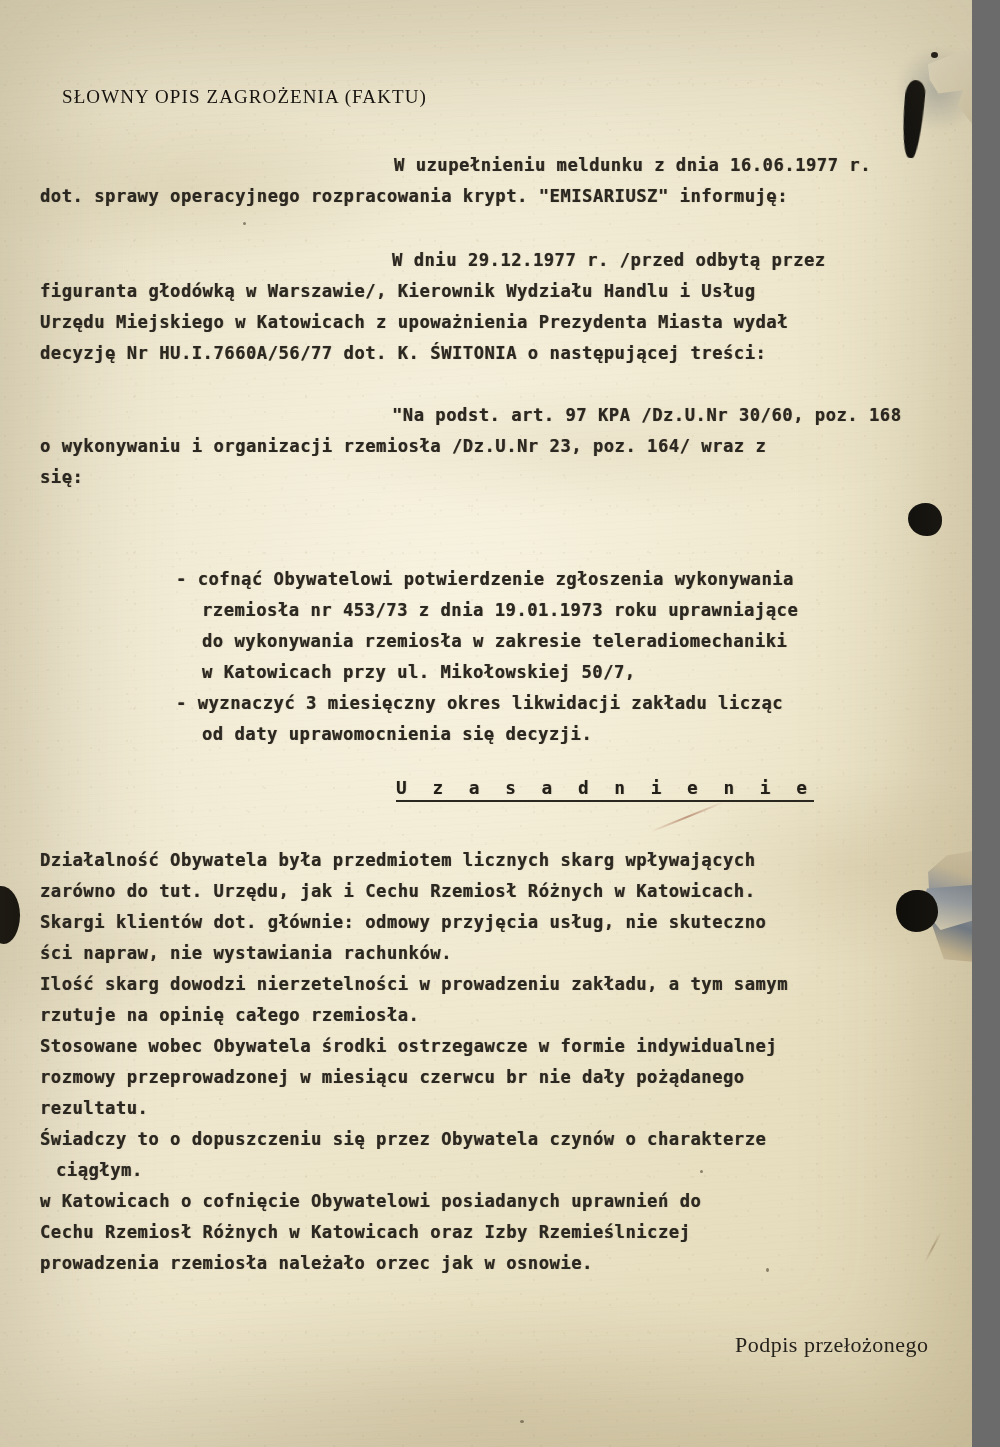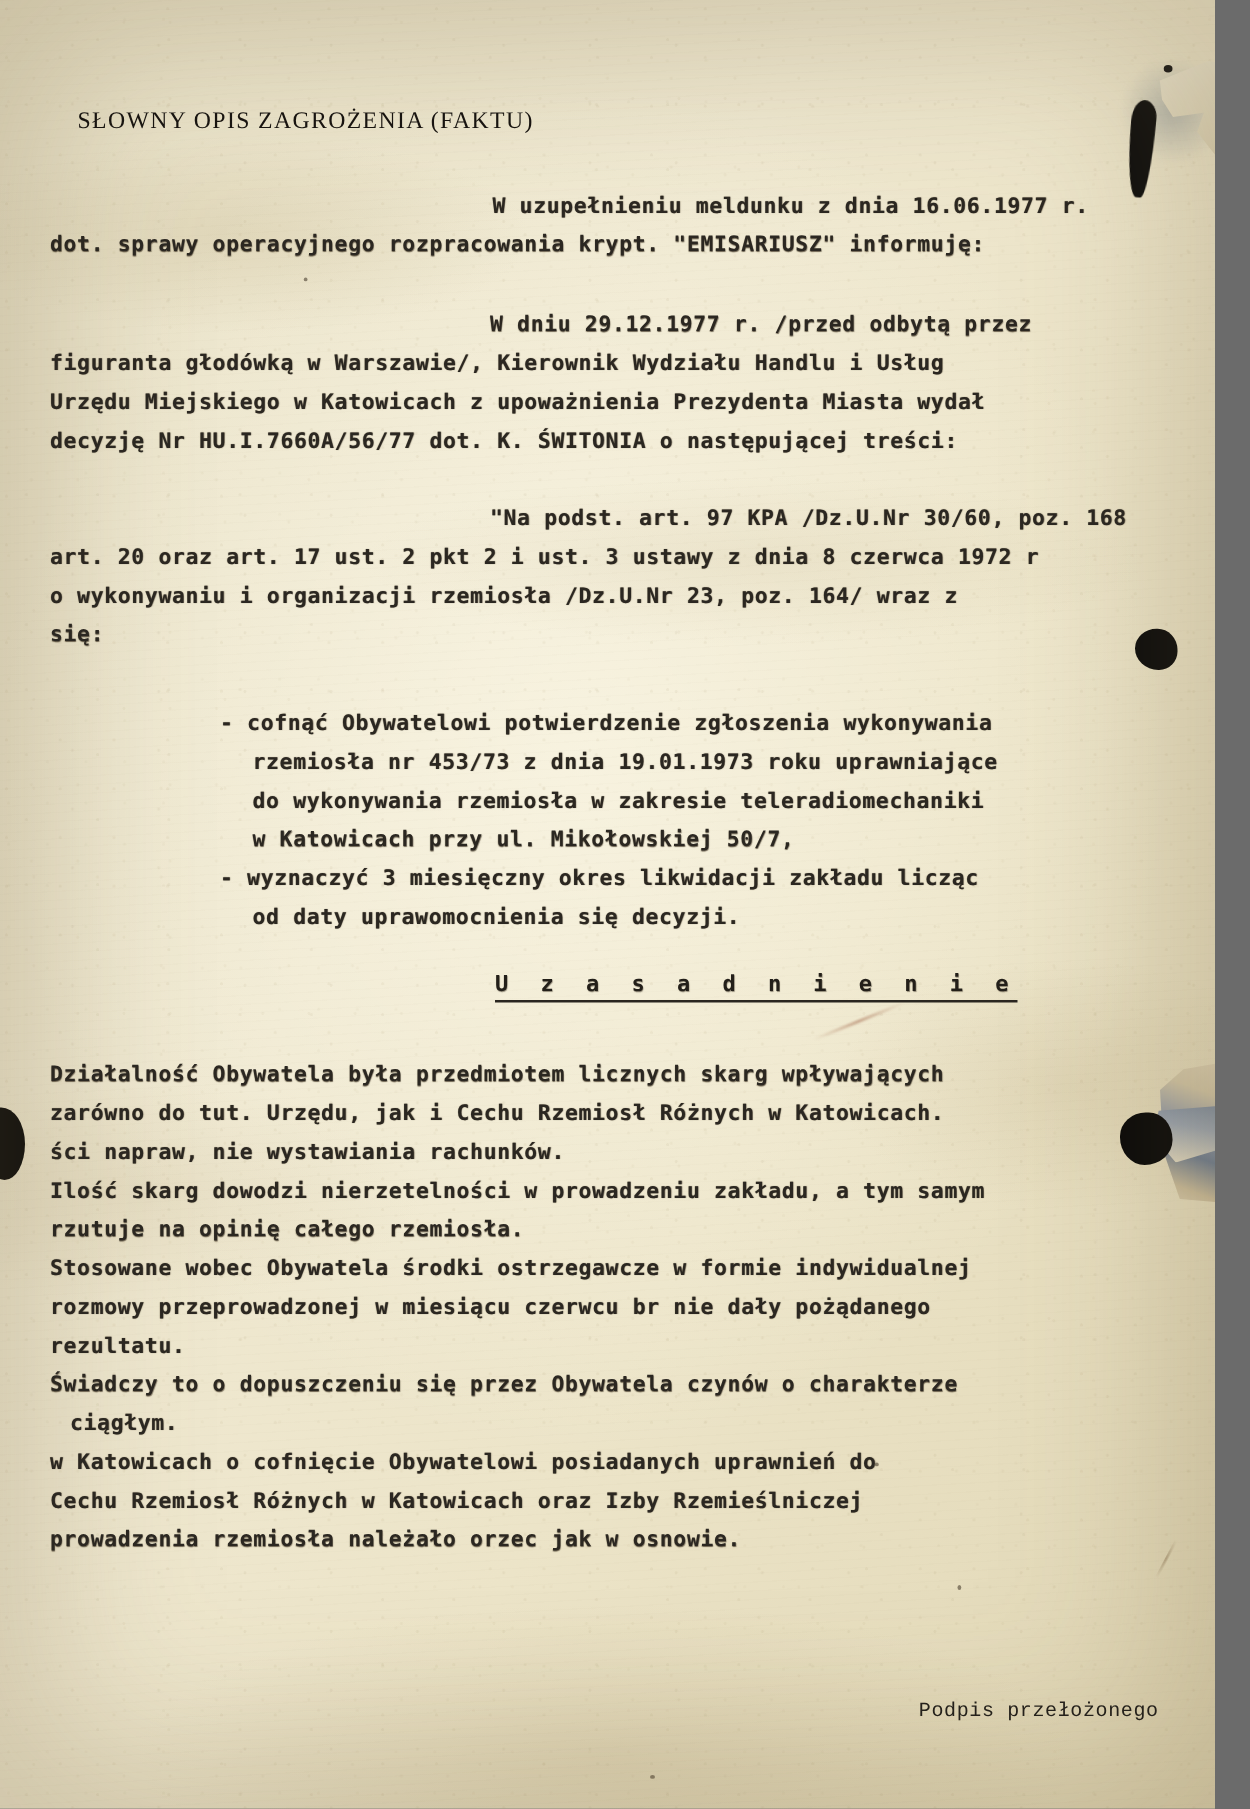--- a/index.html
+++ b/index.html
@@ -119,26 +119,25 @@
     padding-bottom: 2px;
     white-space: pre;
     text-shadow: 0.45px 0.35px 0.7px rgba(60,50,35,0.5);
     filter: blur(0.16px);
   }
 
   .signature {
     position: absolute;
     left: 735px;
     top: 1332px;
-    font-family: Liberation Mono, monospace;
-    font-size: 16px;
+    font-family: Liberation Serif, serif;
+    font-size: 22px;
     letter-spacing: 0.5px;
     color: #25211b;
     white-space: nowrap;
-    margin-top: 28px;
   }
 
   
   .artifact { position: absolute; pointer-events: none; }
 
   
   .tear-tr-paper {
     left: 912px; top: 42px; width: 88px; height: 86px;
     background: linear-gradient(160deg, #efe9d6 0%, #e4dcc2 45%, #d9cfb0 100%);
     clip-path: polygon(18% 26%, 62% 8%, 100% 14%, 100% 96%, 72% 100%, 52% 74%, 58% 56%, 30% 60%, 20% 44%);
@@ -234,21 +233,20 @@
 
     <div class="block" style="top:245px">
       <div class="tw line ind-q" style="position:relative;left:0;top:0">W dniu 29.12.1977 r. /przed odbytą przez</div>
       <div class="tw line ind-l" style="position:relative;left:0;top:0">figuranta głodówką w Warszawie/, Kierownik Wydziału Handlu i Usług</div>
       <div class="tw line ind-l" style="position:relative;left:0;top:0">Urzędu Miejskiego w Katowicach z upoważnienia Prezydenta Miasta wydał</div>
       <div class="tw line ind-l" style="position:relative;left:0;top:0">decyzję Nr HU.I.7660A/56/77 dot. K. ŚWITONIA o następującej treści:</div>
     </div>
 
     <div class="block" style="top:400px">
       <div class="tw line ind-q" style="position:relative;left:0;top:0">"Na podst. art. 97 KPA /Dz.U.Nr 30/60, poz. 168</div>
-      <div class="tw line ind-l" style="position:relative;left:0;top:0">art. 20 oraz art. 17 ust. 2 pkt 2 i ust. 3 ustawy z dnia 8 czerwca 1972 r</div>
       <div class="tw line ind-l" style="position:relative;left:0;top:0">o wykonywaniu i organizacji rzemiosła /Dz.U.Nr 23, poz. 164/ wraz z</div>
       <div class="tw line ind-l" style="position:relative;left:0;top:0">się:</div>
     </div>
 
     <div class="block" style="top:564px">
       <div class="tw line ind-b" style="position:relative;left:0;top:0"><span>-</span> <span>cofnąć Obywatelowi potwierdzenie zgłoszenia wykonywania</span></div>
       <div class="tw line ind-bt" style="position:relative;left:0;top:0">rzemiosła nr 453/73 z dnia 19.01.1973 roku uprawniające</div>
       <div class="tw line ind-bt" style="position:relative;left:0;top:0">do wykonywania rzemiosła w zakresie teleradiomechaniki</div>
       <div class="tw line ind-bt" style="position:relative;left:0;top:0">w Katowicach przy ul. Mikołowskiej 50/7,</div>
     </div>
@@ -256,20 +254,21 @@
     <div class="block" style="top:688px">
       <div class="tw line ind-b" style="position:relative;left:0;top:0"><span>-</span> <span>wyznaczyć 3 miesięczny okres likwidacji zakładu licząc</span></div>
       <div class="tw line ind-bt" style="position:relative;left:0;top:0">od daty uprawomocnienia się decyzji.</div>
     </div>
 
     <div class="heading-uz">U z a s a d n i e n i e</div>
 
     <div class="block" style="top:845px">
       <div class="tw line ind-l" style="position:relative;left:0;top:0">Działalność Obywatela była przedmiotem licznych skarg wpływających</div>
       <div class="tw line ind-l" style="position:relative;left:0;top:0">zarówno do tut. Urzędu, jak i Cechu Rzemiosł Różnych w Katowicach.</div>
+      <div class="tw line ind-l" style="position:relative;left:0;top:0">Skargi klientów dot. głównie: odmowy przyjęcia usług, nie skuteczno</div>
       <div class="tw line ind-l" style="position:relative;left:0;top:0">ści napraw, nie wystawiania rachunków.</div>
       <div class="tw line ind-l" style="position:relative;left:0;top:0">Ilość skarg dowodzi nierzetelności w prowadzeniu zakładu, a tym samym</div>
       <div class="tw line ind-l" style="position:relative;left:0;top:0">rzutuje na opinię całego rzemiosła.</div>
       <div class="tw line ind-l" style="position:relative;left:0;top:0">Stosowane wobec Obywatela środki ostrzegawcze w formie indywidualnej</div>
       <div class="tw line ind-l" style="position:relative;left:0;top:0">rozmowy przeprowadzonej w miesiącu czerwcu br nie dały pożądanego</div>
       <div class="tw line ind-l" style="position:relative;left:0;top:0">rezultatu.</div>
       <div class="tw line ind-l" style="position:relative;left:0;top:0">Świadczy to o dopuszczeniu się przez Obywatela czynów o charakterze</div>
       <div class="tw line ind-l" style="position:relative;left:16px;top:0">ciągłym.</div>
       <div class="tw line ind-l" style="position:relative;left:0;top:0">w Katowicach o cofnięcie Obywatelowi posiadanych uprawnień do</div>
       <div class="tw line ind-l" style="position:relative;left:0;top:0">Cechu Rzemiosł Różnych w Katowicach oraz Izby Rzemieślniczej</div>

